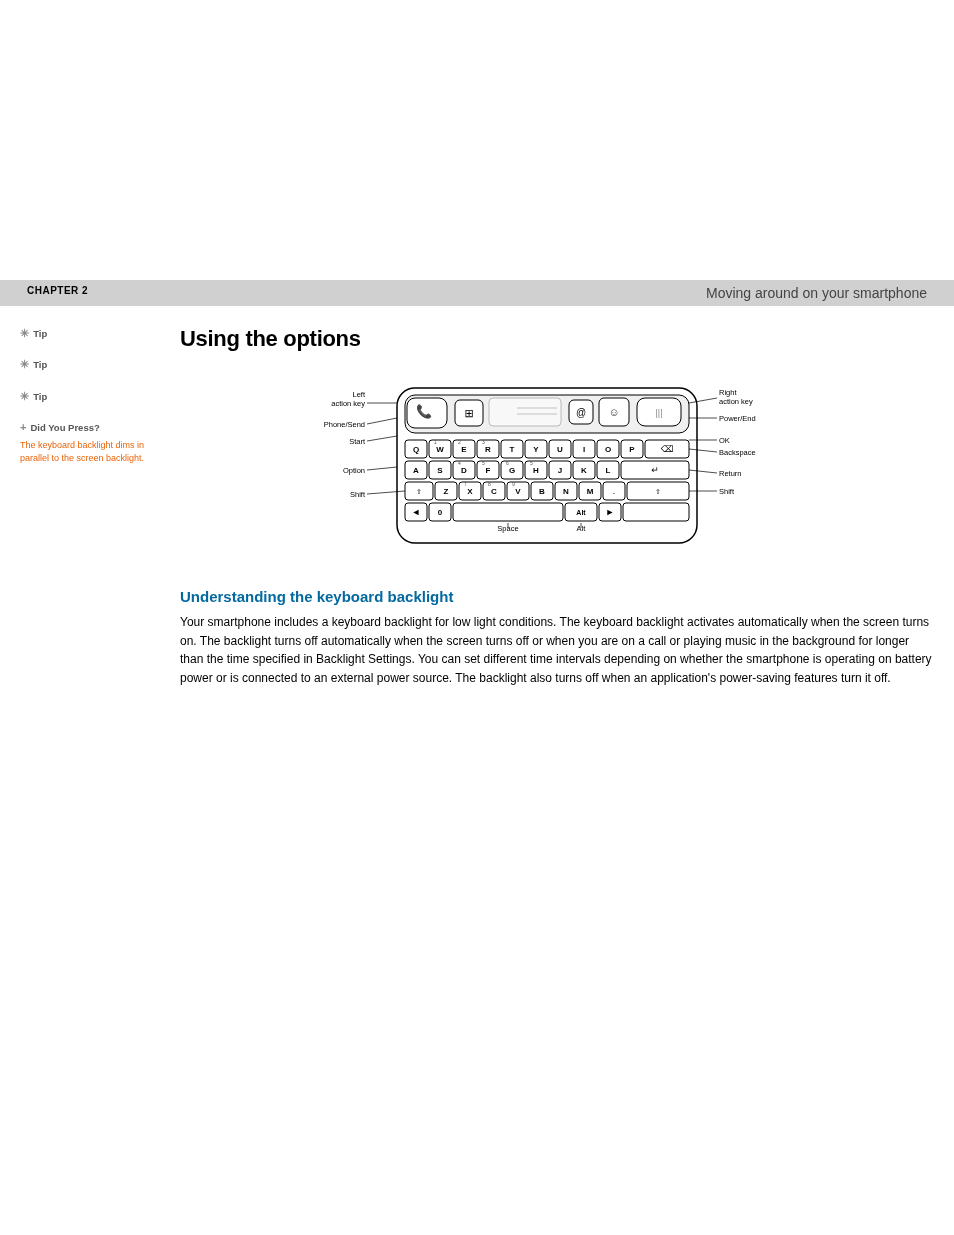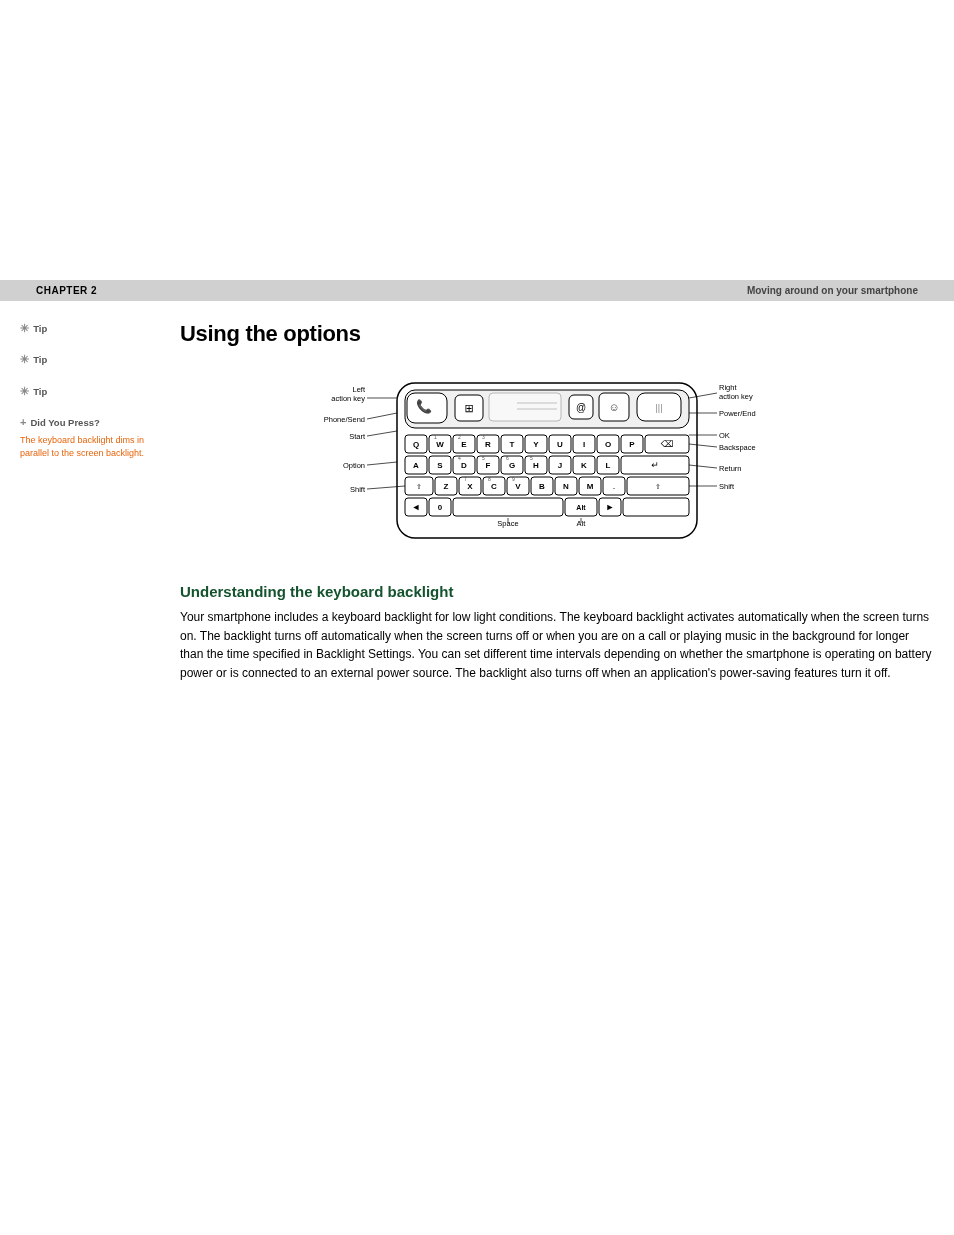--- a/index.html
+++ b/index.html
@@ -14,38 +14,38 @@
     .page-container {
       width: 954px;
       min-height: 1235px;
       background: #fff;
       position: relative;
     }
 
     
     .chapter-header {
       background: #d0d0d0;
-      padding: 5px 36px;
+      padding: 5px 27px;
       display: flex;
       align-items: flex-start;
       justify-content: space-between;
       margin-top: 280px;
     }
 
     .chapter-label {
       font-size: 10px;
       font-weight: bold;
       color: #000;
       letter-spacing: 0.5px;
     }
 
     .chapter-title {
-      font-size: 10px;
+      font-size: 14px;
       color: #444;
-      font-weight: bold;
+      font-weight: normal;
     }
 
     
     .content-area {
       display: flex;
       padding: 20px 20px 20px 20px;
       gap: 20px;
     }
 
     
@@ -113,21 +113,21 @@
     .keyboard-diagram {
       position: relative;
       width: 100%;
       margin-bottom: 20px;
     }
 
     
     .subsection-title {
       font-size: 15px;
       font-weight: bold;
-      color: #14532d;
+      color: #0369a1;
       margin-bottom: 8px;
     }
 
     .body-text {
       font-size: 12px;
       line-height: 1.55;
       color: #000;
     }
   </style>
 </head>

